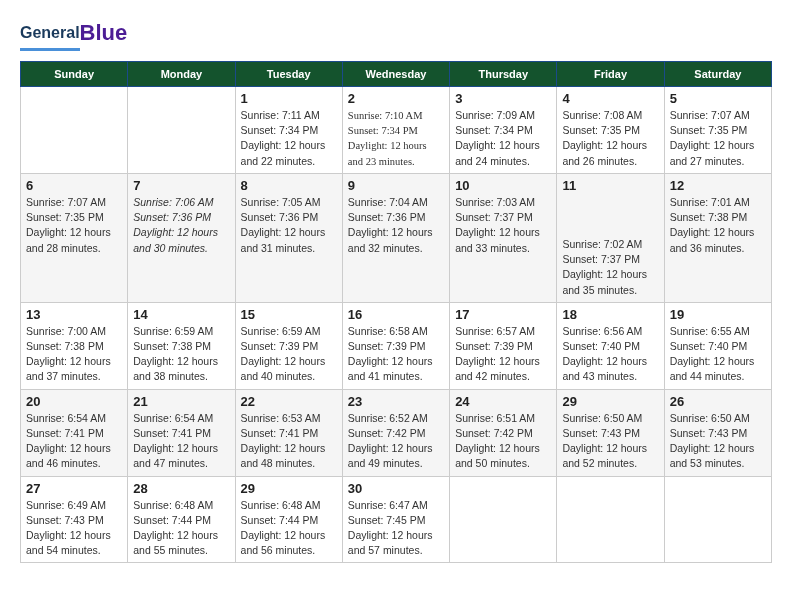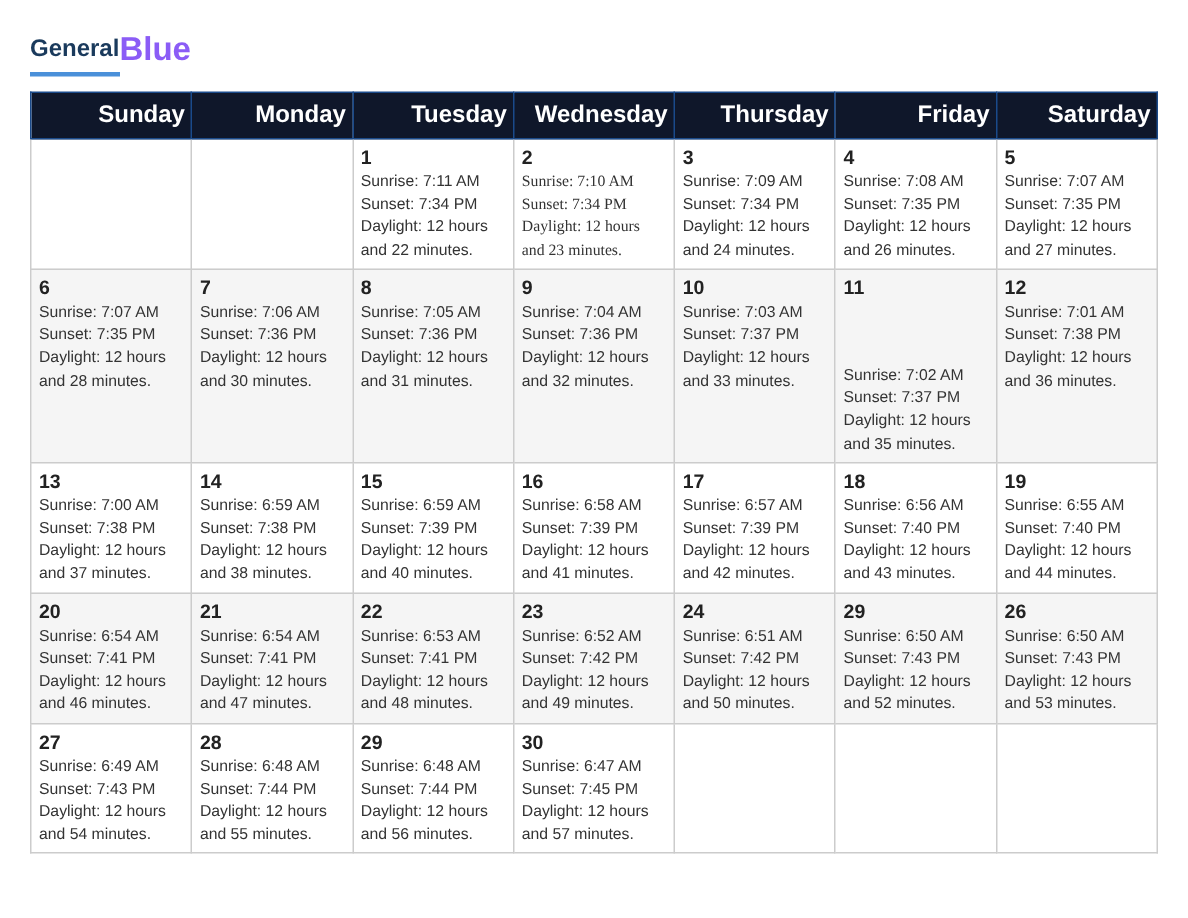--- a/index.html
+++ b/index.html
@@ -40,25 +40,25 @@
       font-size: 16px;
       color: #333;
       font-weight: normal;
     }
     .calendar {
       width: 100%;
       border-collapse: collapse;
       font-size: 11px;
     }
     .calendar th {
-      background: #0f172a;
+      background: #14532d;
       color: #fff;
       padding: 6px 4px;
-      text-align: right;
-      font-size: 16px;
+      text-align: center;
+      font-size: 11px;
       font-weight: bold;
       border: 1px solid #1a4a8a;
     }
     .calendar td {
       border: 1px solid #ccc;
       vertical-align: top;
       padding: 4px 5px;
       width: 107px;
       min-height: 80px;
       background: #fff;
@@ -82,21 +82,21 @@
       background: #fff !important;
     }
   </style>
 </head>
 <body>
 
 <div class="header">
   <div class="logo">
     <div style="display:flex;align-items:center;gap:0;">
       <span style="font-size:16px;font-weight:bold;color:#1a3a5c;">General</span>
-      <span style="font-size:22px;font-weight:bold;color:#8b5cf6;">Blue</span>
+      <span style="font-size:22px;font-weight:bold;color:#4c1d95;">Blue</span>
     </div>
     <div class="logo-underline"></div>
   </div>
   <div class="title-section">
     <div class="month-title"></div>
     <div class="location-title"></div>
   </div>
 </div>
 
 <table class="calendar">
@@ -148,21 +148,21 @@
       </tr>
       <tr>
         <td>
           <span class="day-num">6</span>
           <div class="day-info" style="white-space: pre-line;">Sunrise: 7:07 AM
 Sunset: 7:35 PM
 Daylight: 12 hours and 28 minutes.</div>
         </td>
         <td>
           <span class="day-num">7</span>
-          <div class="day-info" style="white-space: pre-line;">Sunrise: 7:06 AM
+          <div class="day-info" style="white-space: pre-line; font-style: italic;">Sunrise: 7:06 AM
 Sunset: 7:36 PM
 Daylight: 12 hours and 30 minutes.</div>
         </td>
         <td>
           <span class="day-num">8</span>
           <div class="day-info" style="white-space: pre-line;">Sunrise: 7:05 AM
 Sunset: 7:36 PM
 Daylight: 12 hours and 31 minutes.</div>
         </td>
         <td>

